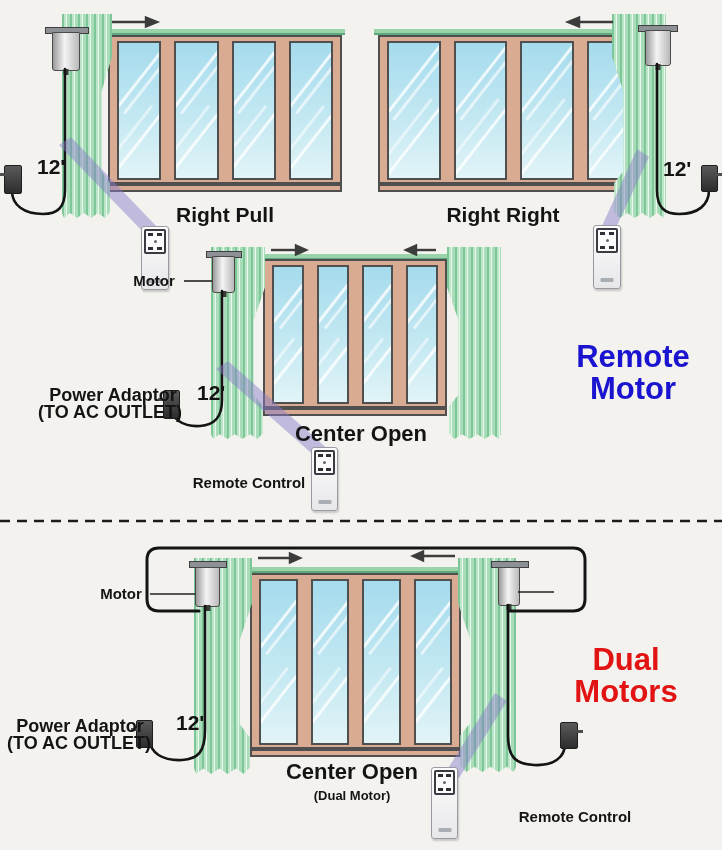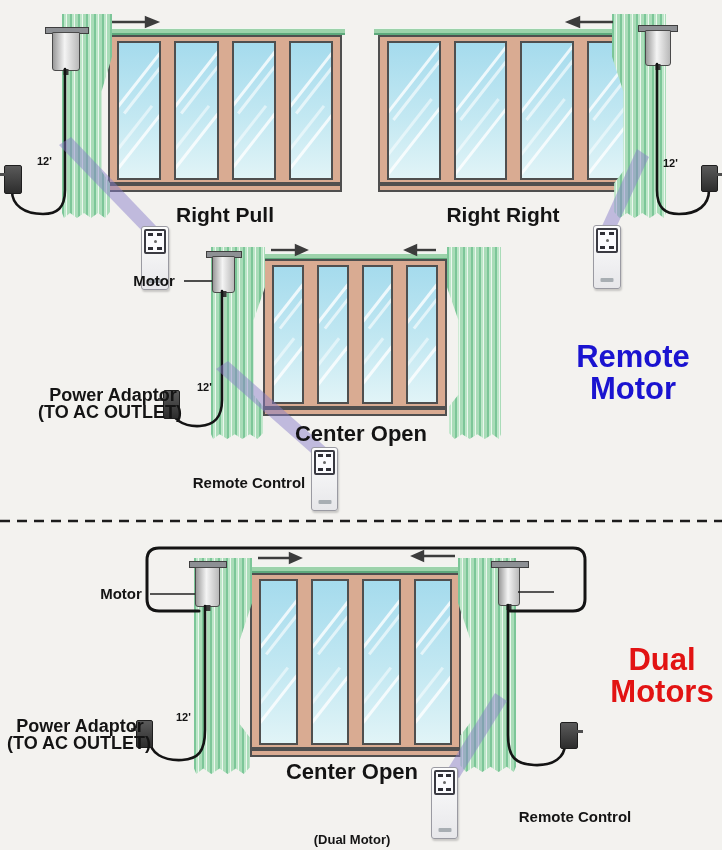--- a/index.html
+++ b/index.html
@@ -54,21 +54,21 @@
   .rbtn{width:5px;height:3px;background:#2e2e36;}
   .rdot{width:3px;height:3px;border-radius:50%;background:#666;margin:0 auto;}
   .rbrand{position:absolute;left:50%;transform:translateX(-50%);bottom:6px;width:13px;height:4px;
           background:#a8aeb3;border-radius:1px;}
 
   
   .lbl{position:absolute;z-index:6;color:#141414;white-space:nowrap;}
   .big{font-size:21px;font-weight:600;transform:translateX(-50%);}
   .small{font-size:18px;font-weight:700;transform:translateX(-50%);}
   .tiny{font-size:13px;font-weight:700;transform:translateX(-50%);}
-  .dist{font-size:11px;font-weight:700;}
+  .dist{font-size:21px;font-weight:700;}
   .side{font-size:31px;font-weight:600;line-height:32px;text-align:center;transform:translateX(-50%);}
   .blue{color:#1a13d0;}
   .red{color:#e21313;}
 </style>
 </head>
 <body>
 
 <div class="canvas">
 
   <div class="rail" style="left:62px;top:28px;width:283px;"></div>
@@ -245,21 +245,21 @@
   <div class="lbl side blue" style="left:633px;top:341px;">
     <div>Remote</div>
     <div>Motor</div>
   </div>
 
   <div class="lbl small" style="left:121px;top:585px;font-size:15px;">Motor</div>
   <div class="lbl small" style="left:80px;top:716px;">Power Adaptor</div>
   <div class="lbl small" style="left:79px;top:733px;">(TO AC OUTLET)</div>
   <div class="lbl dist" style="left:176px;top:711px;">12'</div>
   <div class="lbl big" style="left:352px;top:759px;font-size:22px;">Center Open</div>
-  <div class="lbl tiny" style="left:352px;top:788px;margin-top:44px;">(Dual Motor)</div>
+  <div class="lbl tiny" style="left:352px;top:788px;">(Dual Motor)</div>
   <div class="lbl small" style="left:575px;top:808px;font-size:15px;">Remote Control</div>
 
-  <div class="lbl side red" style="left:626px;top:644px;margin-left:36px;">
+  <div class="lbl side red" style="left:626px;top:644px;">
     <div>Dual</div>
     <div>Motors</div>
   </div>
 
 </div>
 
 </body></html>

